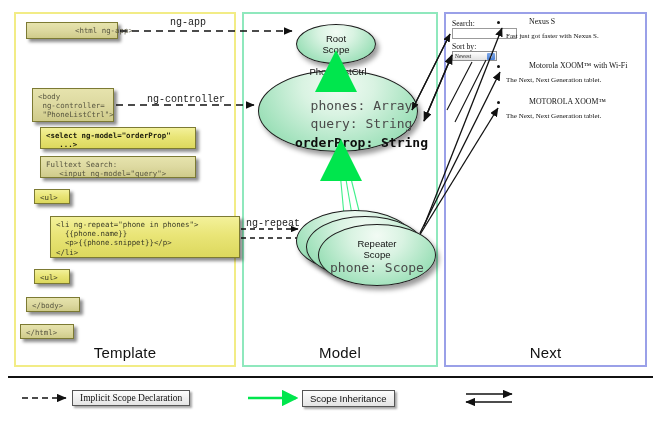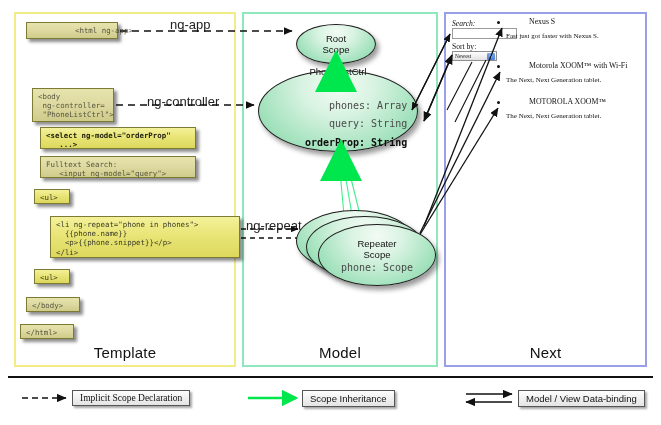--- a/index.html
+++ b/index.html
@@ -30,21 +30,21 @@
 
   
   .ellipse{position:absolute;box-sizing:border-box;border-radius:50%;
            border:1.4px solid #1d1d1d;
            background:radial-gradient(ellipse at 50% 18%,#f2fbf4 0%,#d9f3e2 32%,#a6e3bf 70%,#7fd4a3 100%);
            box-shadow:3px 4px 5px rgba(0,0,0,.4);
            display:flex;flex-direction:column;align-items:center;justify-content:center;
            text-align:center;margin-top:10px;}
   .ell-title{font-size:9.5px;color:#111;line-height:11px;}
   .ell-props{font-family:"DejaVu Sans Mono","Liberation Mono",monospace;
-             font-size:10px;line-height:9.2px;color:#4a4a4a;margin-top:3px;white-space:pre;text-align:right;}
+             font-size:13px;line-height:9.2px;color:#4a4a4a;margin-top:3px;white-space:pre;}
   .ell-props b{color:#0d0d0d;font-weight:bold;}
 
   
   .vw-label{position:absolute;font-family:"Liberation Serif",serif;font-size:7.6px;color:#111;}
   .vw-input{position:absolute;box-sizing:border-box;border:1px solid #9b9b9b;background:#fff;}
   .vw-select{position:absolute;box-sizing:border-box;border:1px solid #8e8e8e;
              background:linear-gradient(180deg,#fefefe,#e2e2e2);
              font-family:"Liberation Serif",serif;font-size:5.4px;color:#222;
              padding-left:2px;line-height:9px;}
   .vw-select .caret{position:absolute;right:1px;top:1px;width:8px;height:7px;
@@ -57,22 +57,22 @@
 
   
   #legend-rule{position:absolute;left:8px;top:376px;width:645px;height:2px;background:#111;}
   .lg-box{position:absolute;box-sizing:border-box;border:1px solid #555;
           background:linear-gradient(180deg,#fdfdfd,#e4e4e4);
           box-shadow:2px 2px 2px rgba(0,0,0,.35);
           font-size:9.5px;color:#111;padding:2px 7px;white-space:nowrap;}
 
   svg.ov{position:absolute;left:0;top:0;width:661px;height:425px;
          pointer-events:none;overflow:visible;}
-  .conn-label{position:absolute;font-family:Liberation Sans, sans-serif;
-              font-size:13px;color:#222;}
+  .conn-label{position:absolute;font-family:Liberation Mono, monospace;
+              font-size:10px;color:#222;}
 </style>
 </head>
 <body>
 
 <div id="root">
 
   <div class="panel" id="panel-template">
     <div class="panel-label">Template</div>
   </div>
   <div class="panel" id="panel-model">
@@ -123,21 +123,21 @@
   </div>
 
   <div class="ellipse" style="left:296px;top:200px;width:118px;height:62px;z-index:1;"></div>
   <div class="ellipse" style="left:306px;top:206px;width:118px;height:62px;z-index:2;"></div>
   <div class="ellipse" style="left:318px;top:214px;width:118px;height:62px;z-index:3;">
     <div class="ell-title">Repeater</div>
     <div class="ell-title">Scope</div>
     <div class="ell-props">phone: Scope</div>
   </div>
 
-  <div class="vw-label" style="left:452px;top:19px;font-style:italic;">Search:</div>
+  <div class="vw-label" style="left:452px;top:19px;">Search:</div>
   <input class="vw-input" style="left: 452px; top: 28px; width: 65px; height: 11px; font-size: 7px; padding-left: 2px;" value="">
   <div class="vw-label" style="left:452px;top:42px;">Sort by:</div>
   <div class="vw-select" style="left:452px;top:51px;width:45px;height:10px;">
     <span>Newest</span>
     <span class="caret">▾</span>
   </div>
 
   <div class="vw-bullet" style="left:497px;top:21px;"></div>
   <div class="vw-item vw-name" style="left:506px;top:17px;">Nexus S</div>
   <div class="vw-item vw-snip" style="left:506px;top:32px;">Fast just got faster with Nexus S.</div>
@@ -199,15 +199,14 @@
 
   <svg class="ov" style="top:0;">
     <line x1="22" y1="398" x2="66" y2="398" stroke="#111" stroke-width="1.4" stroke-dasharray="6,4" marker-end="url(#ah-black)"></line>
     <line x1="248" y1="398" x2="296" y2="398" stroke="#00e64d" stroke-width="2.4" marker-end="url(#ah-green)"></line>
     <line x1="466" y1="394" x2="512" y2="394" stroke="#111" stroke-width="1.4" marker-end="url(#ah-black)"></line>
     <line x1="512" y1="402" x2="466" y2="402" stroke="#111" stroke-width="1.4" marker-end="url(#ah-black)"></line>
   </svg>
 
   <div class="lg-box" style="left:72px;top:390px;font-family:Liberation Serif, serif;">Implicit Scope Declaration</div>
   <div class="lg-box" style="left:302px;top:390px;">Scope Inheritance</div>
-  <div class="lg-box" style="left:518px;top:390px;">Model / View Data-binding</div>
 
 </div>
 
 </body></html>

